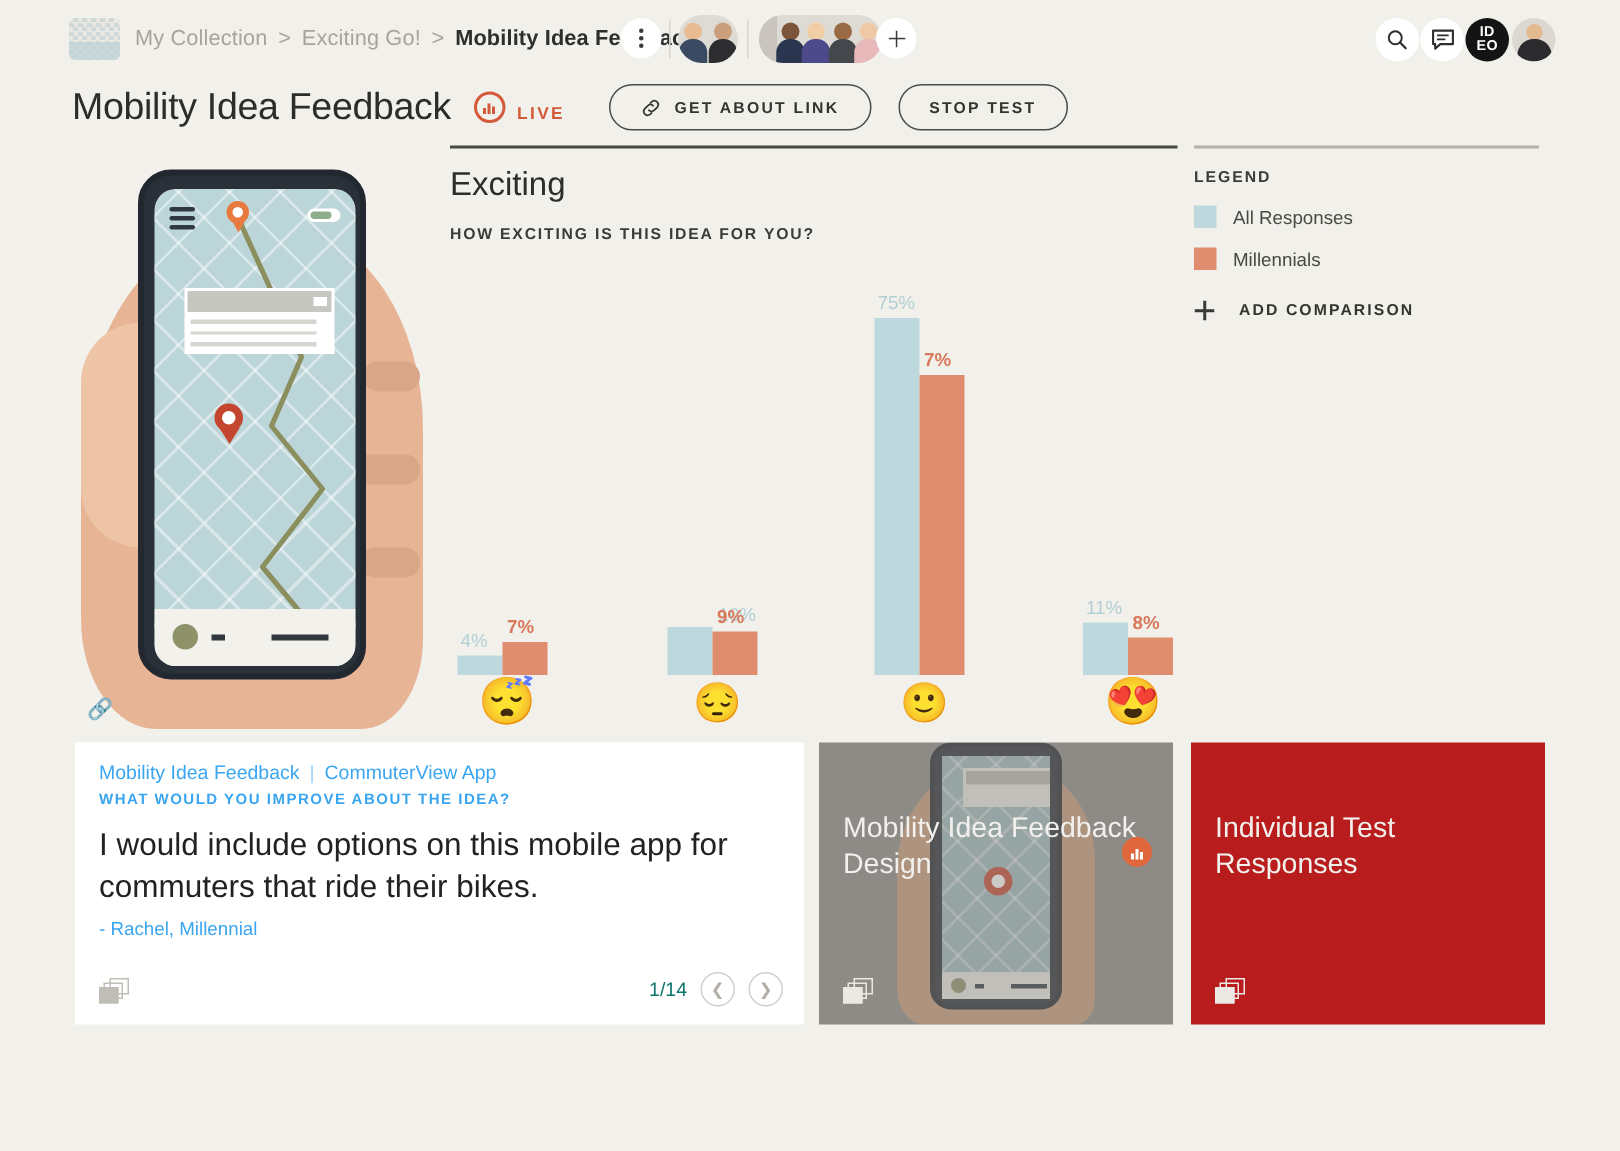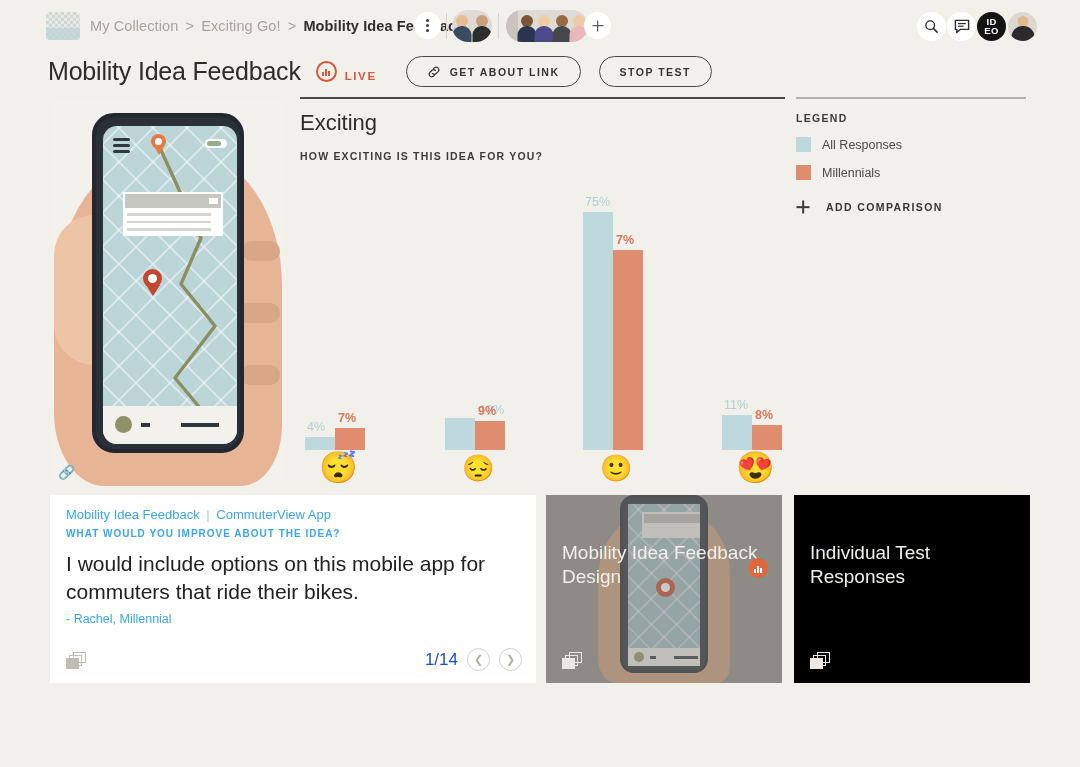--- a/index.html
+++ b/index.html
@@ -207,29 +207,29 @@
   .qhead .bar-sep { color: #9ed0f6; padding: 0 3px; }
   .qsub { position: absolute; left: 16px; top: 33px; font-size: 10px; font-weight: 700; letter-spacing: 1px; color: #3aa5f0; }
   .quote { position: absolute; left: 16px; top: 55px; width: 452px; font-size: 21px; line-height: 1.32; color: #222; font-weight: 400; }
   .qattr { position: absolute; left: 16px; top: 117px; font-size: 12.5px; color: #3aa5f0; }
   .stack-icon { position: absolute; width: 20px; height: 17px; }
   .stack-icon i { position: absolute; display: block; border: 1.6px solid currentColor; background: transparent; }
   .stack-icon i:nth-child(1) { right: 0; top: 0; width: 13px; height: 11px; }
   .stack-icon i:nth-child(2) { left: 3px; top: 3px; width: 13px; height: 11px; }
   .stack-icon i:nth-child(3) { left: 0; bottom: 0; width: 13px; height: 11px; background: currentColor; }
   .pager { position: absolute; right: 14px; bottom: 12px; display: flex; align-items: center; gap: 9px; }
-  .pager-text { font-size: 17px; color: #1d4ed8; }
+  .pager-text { font-size: 13px; color: #0f766e; }
   .circ-btn {
     width: 23px; height: 23px; border-radius: 50%; border: 1px solid #d3d0c9;
     display: flex; align-items: center; justify-content: center; color: #b2aea6; font-size: 11px; cursor: pointer;
   }
 
   .tile { position: absolute; top: 495px; width: 236px; height: 188px; overflow: hidden; cursor: pointer; }
   .tile-a { left: 546px; background: #8e8b86; }
-  .tile-b { left: 794px; background: #000000; }
+  .tile-b { left: 794px; background: #b91c1c; }
   .tile-title {
     position: absolute; left: 16px; top: 46px; width: 205px;
     font-size: 19px; line-height: 1.25; color: #f2f0ec; font-weight: 400;
   }
   .tile-badge {
     position: absolute; width: 20px; height: 20px; border-radius: 50%; background: #e0663c;
     display: flex; align-items: flex-end; justify-content: center; padding-bottom: 5px; gap: 1.4px;
   }
   .tile-badge i { display: block; width: 2px; background: #fff; }
   .tile-badge i:nth-child(1) { height: 4px; }

